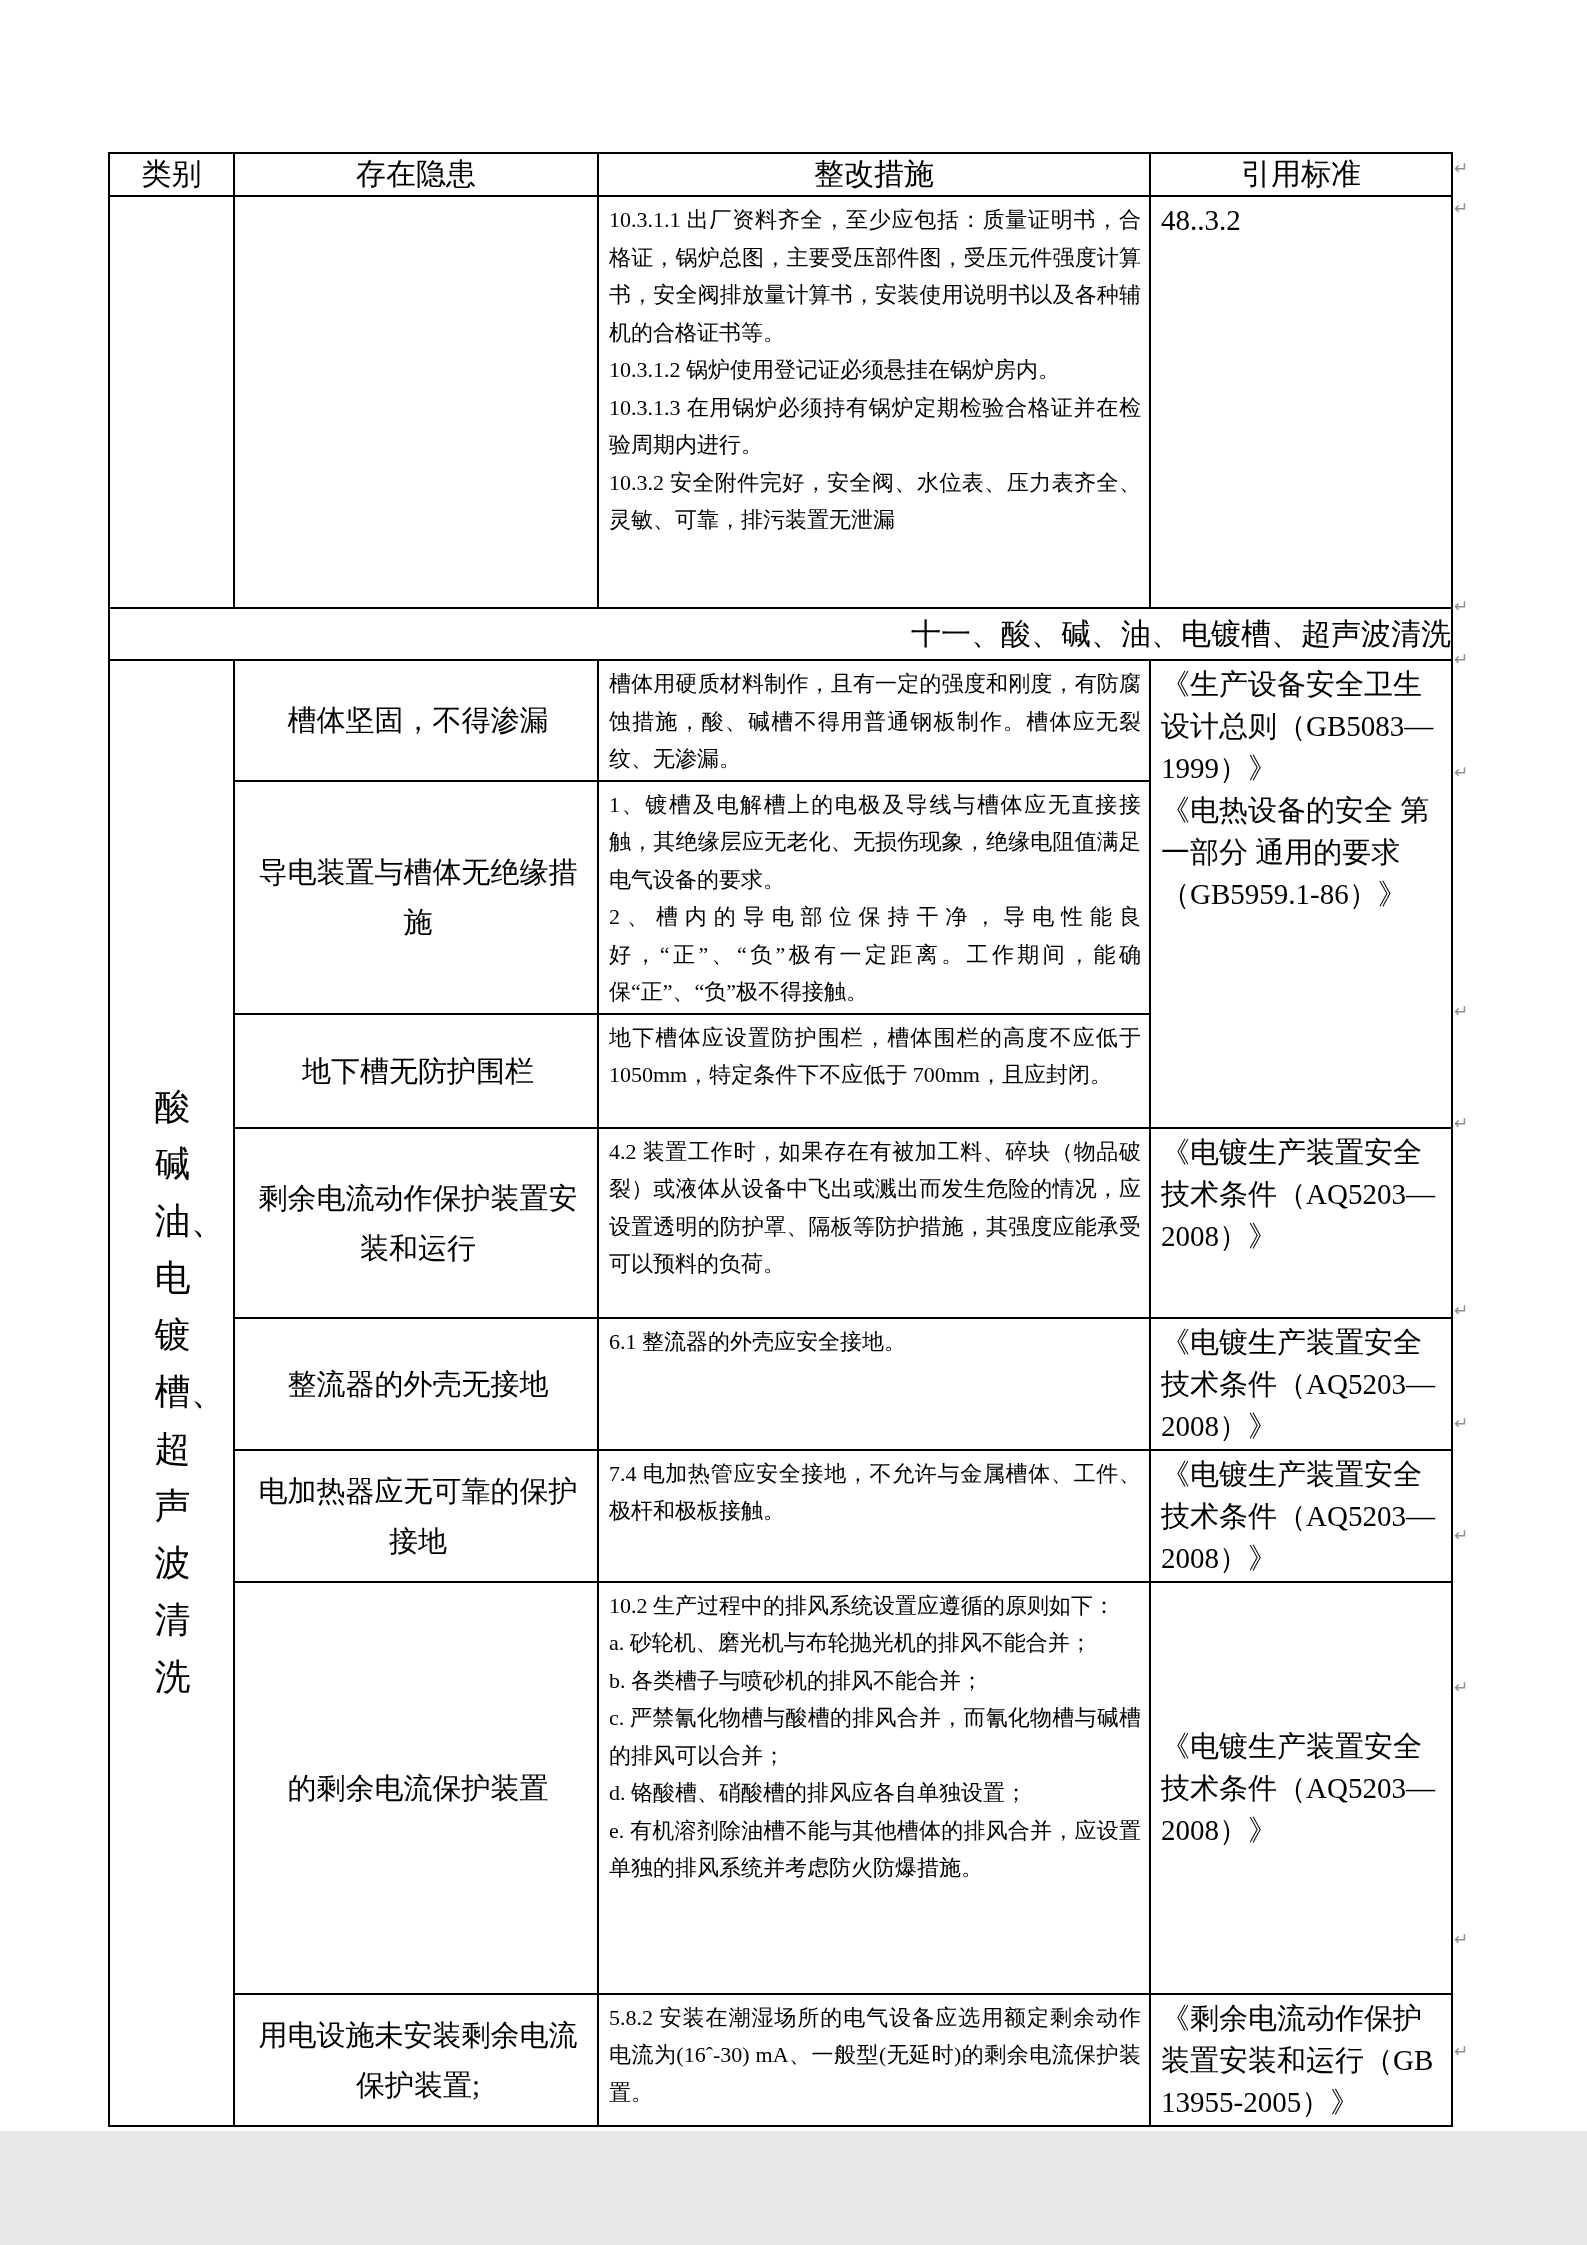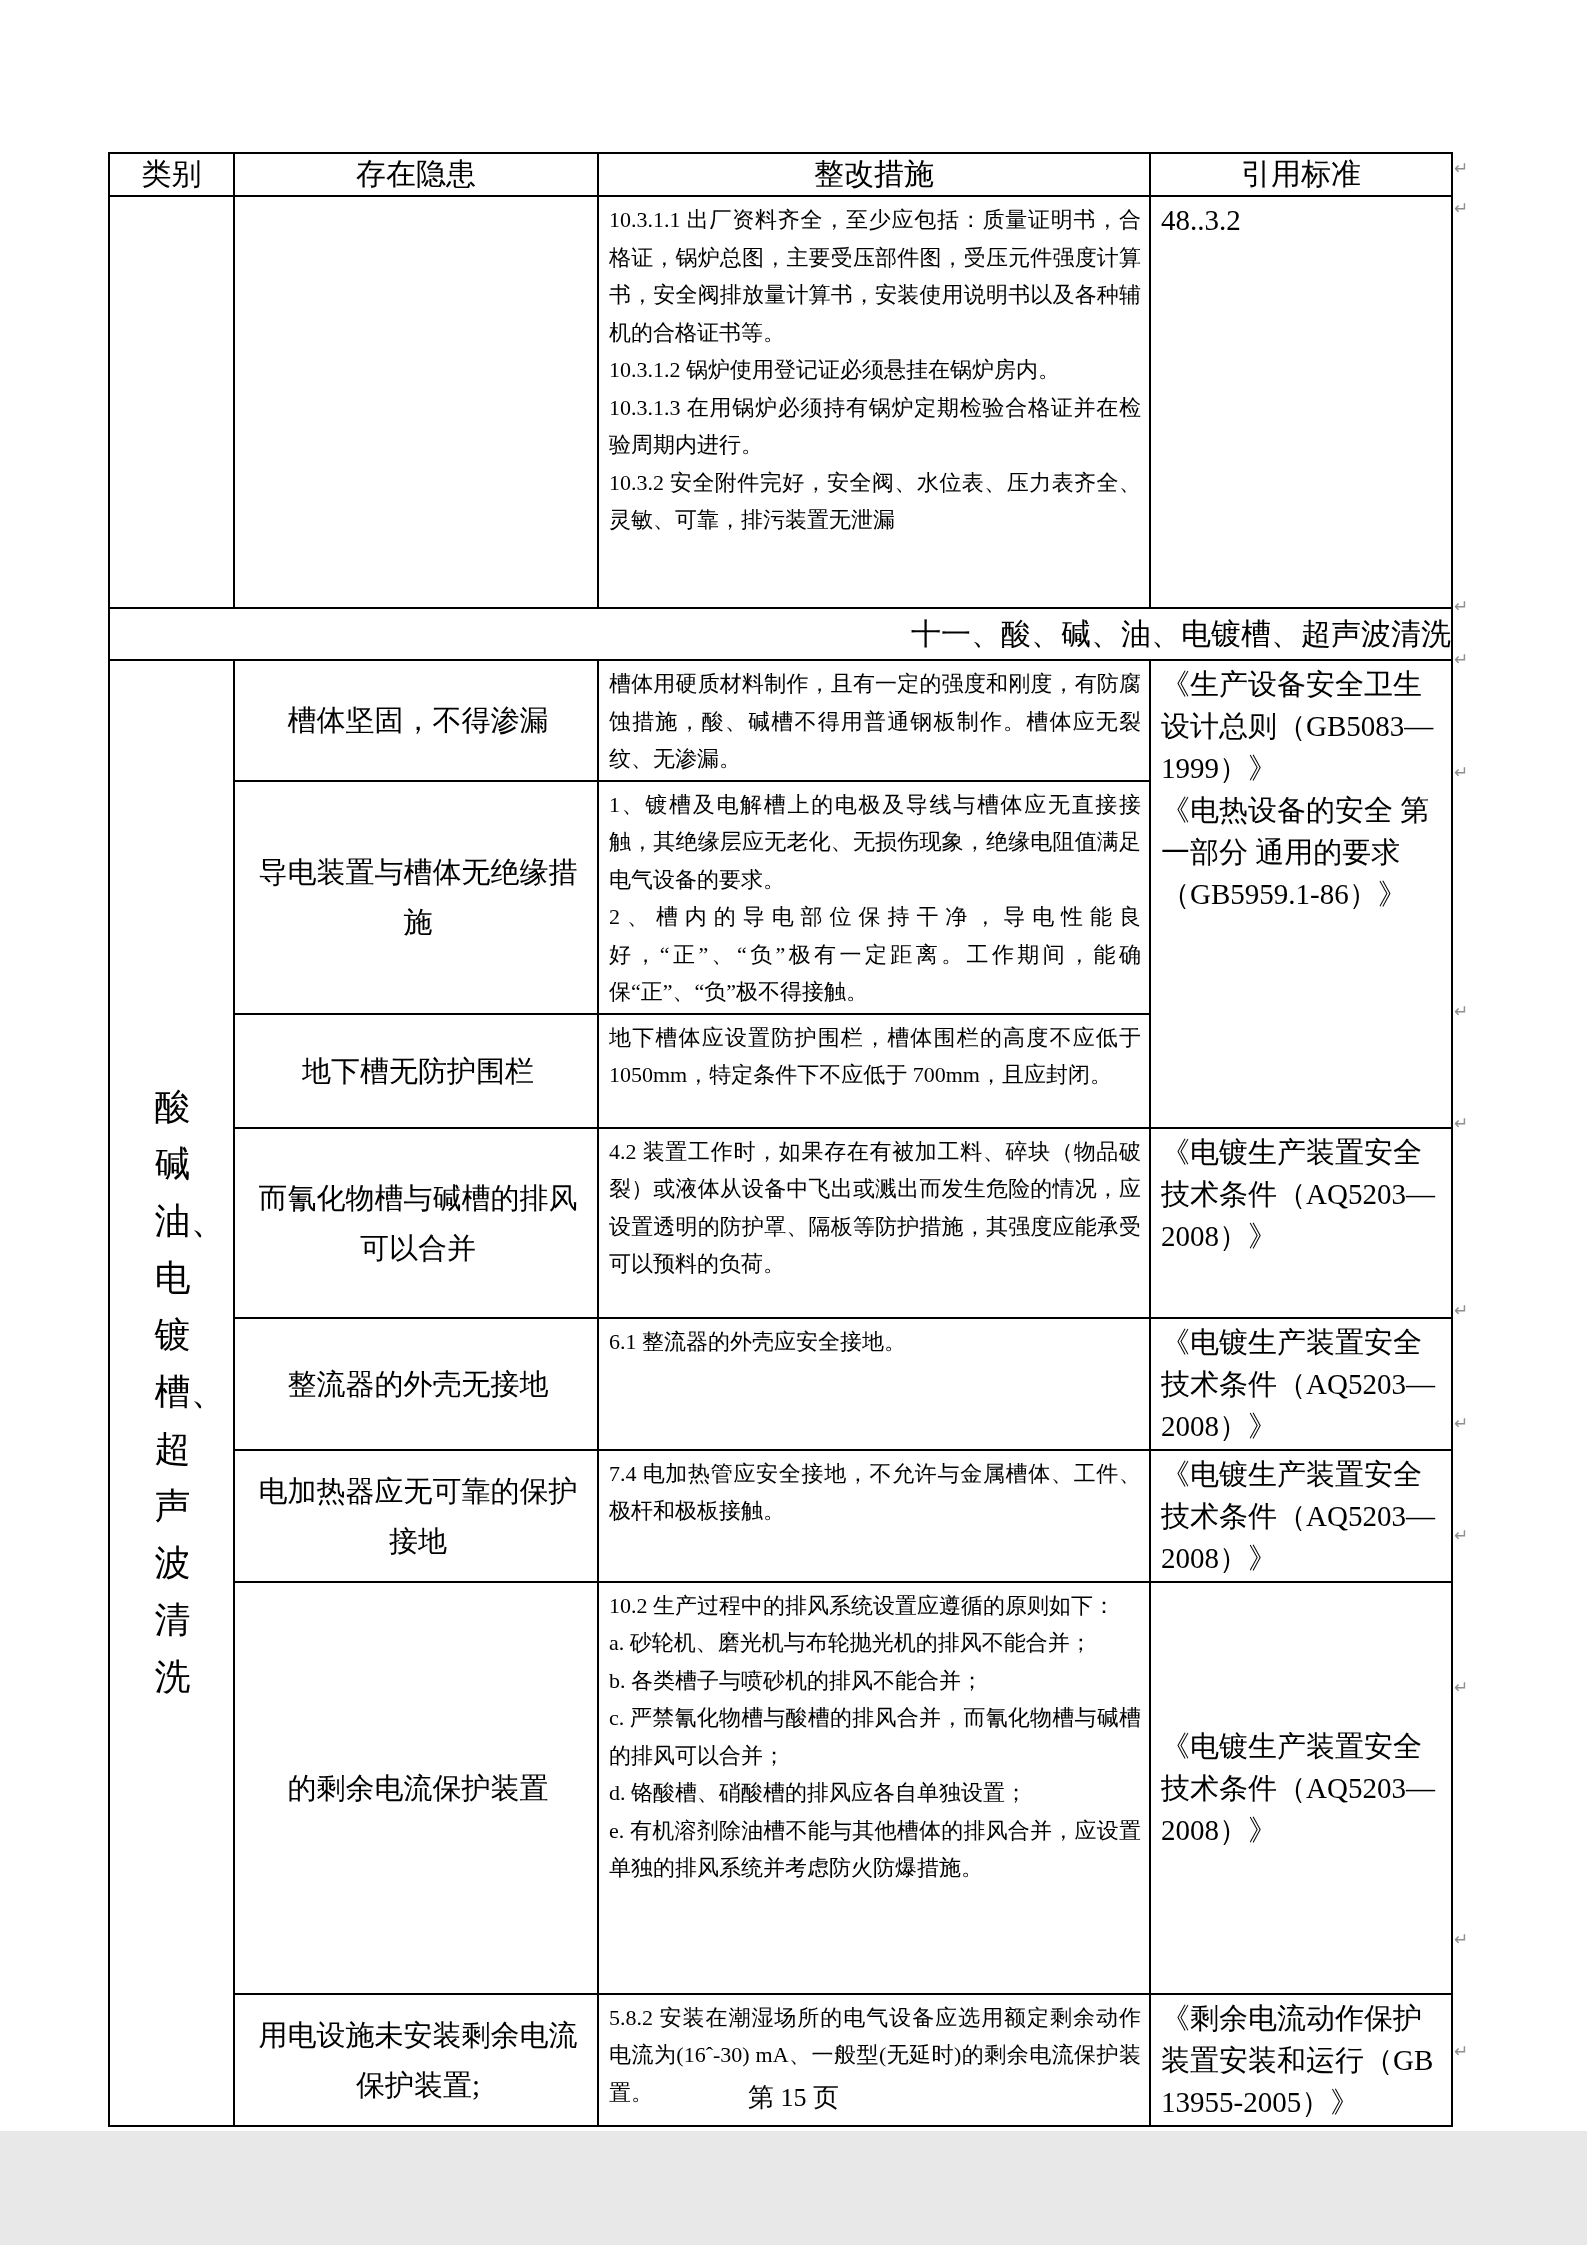--- a/index.html
+++ b/index.html
@@ -163,21 +163,21 @@
       <td class="measures-cell">1、镀槽及电解槽上的电极及导线与槽体应无直接接触，其绝缘层应无老化、无损伤现象，绝缘电阻值满足电气设备的要求。
 2、槽内的导电部位保持干净，导电性能良好，“正”、“负”极有一定距离。工作期间，能确保“正”、“负”极不得接触。</td>
     </tr>
 
     <tr class="h-r3">
       <td class="hazard-cell">地下槽无防护围栏</td>
       <td class="measures-cell">地下槽体应设置防护围栏，槽体围栏的高度不应低于 1050mm，特定条件下不应低于 700mm，且应封闭。</td>
     </tr>
 
     <tr class="h-r4">
-      <td class="hazard-cell">而氰化物槽与碱槽的排风可以合并</td>
+      <td class="hazard-cell">剩余电流动作保护装置安装和运行</td>
       <td class="measures-cell">4.2 装置工作时，如果存在有被加工料、碎块（物品破裂）或液体从设备中飞出或溅出而发生危险的情况，应设置透明的防护罩、隔板等防护措施，其强度应能承受可以预料的负荷。</td>
       <td class="standard-cell">《电镀生产装置安全技术条件（AQ5203—2008）》</td>
     </tr>
 
     <tr class="h-r5">
       <td class="hazard-cell">整流器的外壳无接地</td>
       <td class="measures-cell">6.1 整流器的外壳应安全接地。</td>
       <td class="standard-cell">《电镀生产装置安全技术条件（AQ5203—2008）》</td>
     </tr>
 
@@ -213,15 +213,14 @@
   <span class="pmark" style="top:764px">↵</span>
   <span class="pmark" style="top:1003px">↵</span>
   <span class="pmark" style="top:1115px">↵</span>
   <span class="pmark" style="top:1302px">↵</span>
   <span class="pmark" style="top:1415px">↵</span>
   <span class="pmark" style="top:1527px">↵</span>
   <span class="pmark" style="top:1679px">↵</span>
   <span class="pmark" style="top:1931px">↵</span>
   <span class="pmark" style="top:2043px">↵</span>
 
-  <div class="page-footer">第 15 页</div>
 
 </div>
 
 </body></html>

